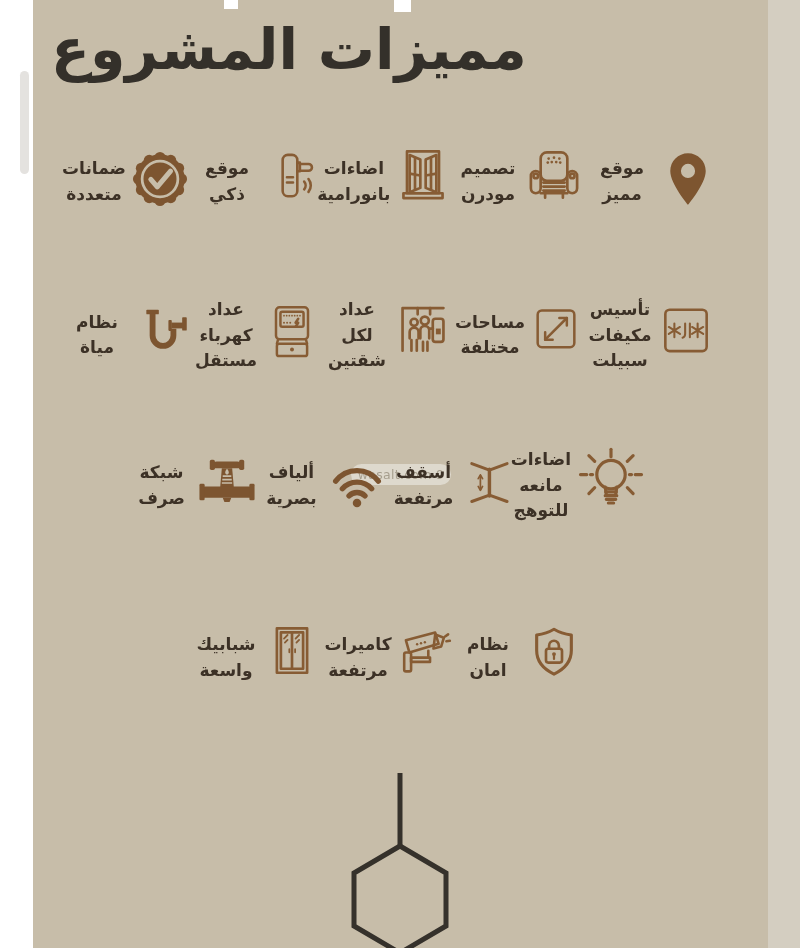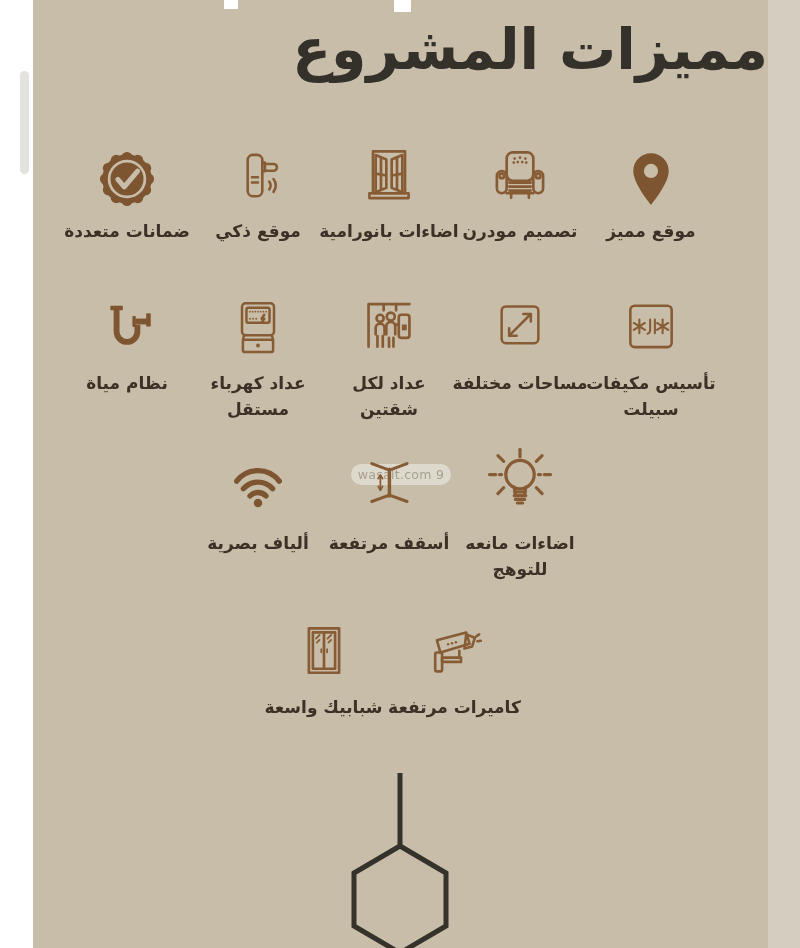--- a/index.html
+++ b/index.html
@@ -6,26 +6,26 @@
   body{
     width:800px;height:948px;position:relative;overflow:hidden;
     background:#ffffff;font-family:"DejaVu Sans",sans-serif;
   }
   .card{position:absolute;left:33px;top:0;width:735px;height:948px;background:#c7bda9;}
   .right-strip{position:absolute;left:768px;top:0;width:32px;height:948px;background:#d4cec1;}
   .scroll-track{position:absolute;left:0;top:0;width:33px;height:948px;background:#ffffff;}
   .scroll-thumb{position:absolute;left:20px;top:71px;width:9px;height:103px;border-radius:5px;background:#e4e2df;}
   .top-mark{position:absolute;background:#ffffff;}
   .title{
-    position:absolute;left:33px;top:16px;width:735px;text-align:right;
-    font-size:57px;font-weight:bold;color:#34302a;direction:rtl;letter-spacing:-1px;
+    position:absolute;left:33px;top:16px;width:735px;text-align:left;
+    font-size:57px;font-weight:bold;color:#34302a;direction:rtl;letter-spacing:-1px;padding-left:18px;
   }
   .row{position:absolute;left:33px;width:712px;display:flex;direction:rtl;justify-content:center;}
   .r1{top:144px;} .r2{top:292px;} .r3{top:440px;} .r4{top:620px;}
-  .cell{width:131px;display:flex;flex-direction:column;align-items:center;}
+  .cell{width:131px;display:flex;flex-direction:row;align-items:center;}
   .iconbox{display:flex;align-items:center;justify-content:center;}
   .r1 .iconbox{height:70px;} .r2 .iconbox{height:74px;} .r3 .iconbox{height:86px;} .r4 .iconbox{height:70px;}
   .label{
     margin-top:5px;font-size:17px;font-weight:bold;color:#3c3126;text-align:center;
     direction:rtl;white-space:pre-line;line-height:1.5;width:max-content;max-width:160px;
   }
   .watermark{
     position:absolute;left:351px;top:464px;width:100px;height:21px;border-radius:11px;
     background:rgba(255,255,255,0.42);display:flex;align-items:center;justify-content:center;
     font-size:12.5px;color:#a79f8e;letter-spacing:0.3px;direction:ltr;
@@ -272,23 +272,58 @@
         <g stroke="#7d5530" fill="none" stroke-linecap="round">
           <path d="M12 34 a30 30 0 0 1 48 0" stroke-width="6"></path>
           <path d="M19.5 42.5 a22 22 0 0 1 33 0" stroke-width="6"></path>
           <path d="M27 50.5 a12.5 12.5 0 0 1 18 0" stroke-width="6"></path>
         </g>
         <circle cx="36" cy="58.5" r="4.8" fill="#7d5530"></circle>
       </svg>
     </div>
     <div class="label">ألياف بصرية</div>
   </div>
+  <div class="cell">
+    <div class="iconbox">
+      <svg viewBox="0 0 72 72" width="62" height="62">
+        <g fill="#7d5530">
+          <rect x="20" y="11" width="32" height="8" rx="4"></rect>
+          <rect x="16" y="9" width="6" height="12" rx="2"></rect>
+          <rect x="50" y="9" width="6" height="12" rx="2"></rect>
+          <polygon points="30,19 42,19 44,42 28,42"></polygon>
+          <rect x="8" y="40" width="56" height="13" rx="1"></rect>
+          <rect x="4" y="37" width="6" height="19" rx="1.5"></rect>
+          <rect x="62" y="37" width="6" height="19" rx="1.5"></rect>
+          <polygon points="31,53 41,53 39,58 33,58"></polygon>
+        </g>
+        <g stroke="#c7bda9" stroke-width="2" fill="none">
+          <path d="M31 28 h10 M30.5 32 h11 M30 36 h12"></path>
+        </g>
+        <path d="M36 19.5 c-2.8 3.5 -2.8 6 0 6.8 c2.8 -0.8 2.8 -3.3 0 -6.8" fill="#c7bda9"></path>
+      </svg>
+    </div>
+    <div class="label">شبكة صرف</div>
+  </div>
 </div>
 
 <div class="row r4">
+  <div class="cell">
+    <div class="iconbox">
+      <svg viewBox="0 0 72 72" width="64" height="64">
+        <g stroke="#875c34" fill="none" stroke-linecap="round" stroke-linejoin="round">
+          <path d="M36 7 C30 10.5 23 12.5 16.5 13.5 V31 c0 13.5 9 21.5 19.5 26.5 C46.5 52.5 55.5 44.5 55.5 31 V13.5 C49 12.5 42 10.5 36 7 Z" stroke-width="3.5"></path>
+          <rect x="27" y="29" width="18" height="15.5" rx="2.5" stroke-width="3"></rect>
+          <path d="M30.5 29 v-3.5 a5.5 5.5 0 0 1 11 0 V29" stroke-width="3"></path>
+          <path d="M36 36 v4.5" stroke-width="2.5"></path>
+        </g>
+        <circle cx="36" cy="35" r="2.2" fill="#875c34"></circle>
+      </svg>
+    </div>
+    <div class="label">نظام امان</div>
+  </div>
   <div class="cell">
     <div class="iconbox">
       <svg viewBox="0 0 72 72" width="62" height="62">
         <g stroke="#875c34" stroke-width="3" fill="none" stroke-linecap="round" stroke-linejoin="round">
           <polygon points="15,19 49,10 53,23 19,33"></polygon>
           <polygon points="49,12 59,16 56,26 47,28.5"></polygon>
           <path d="M60.5 14.5 l3.5 -2.5 M62 20 l4 -0.5"></path>
           <path d="M41 31 v8"></path>
           <rect x="21" y="39" width="22" height="5"></rect>
           <rect x="13" y="33" width="8" height="22" rx="2"></rect>

